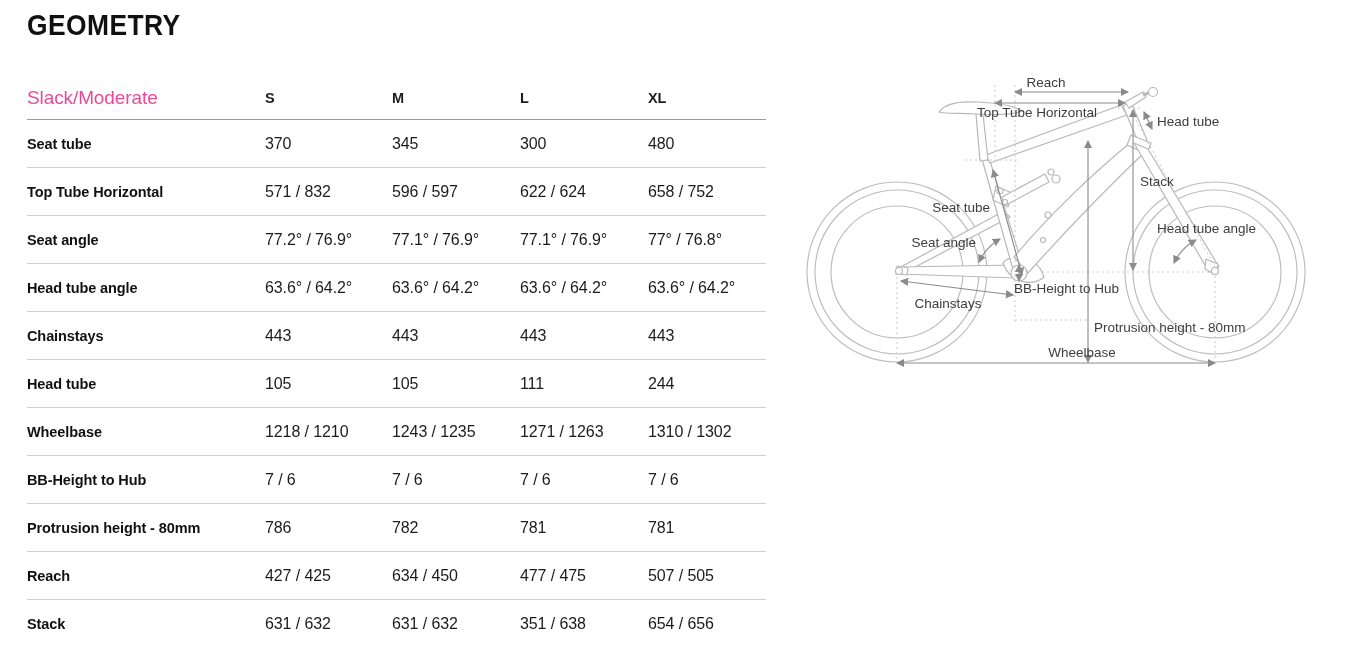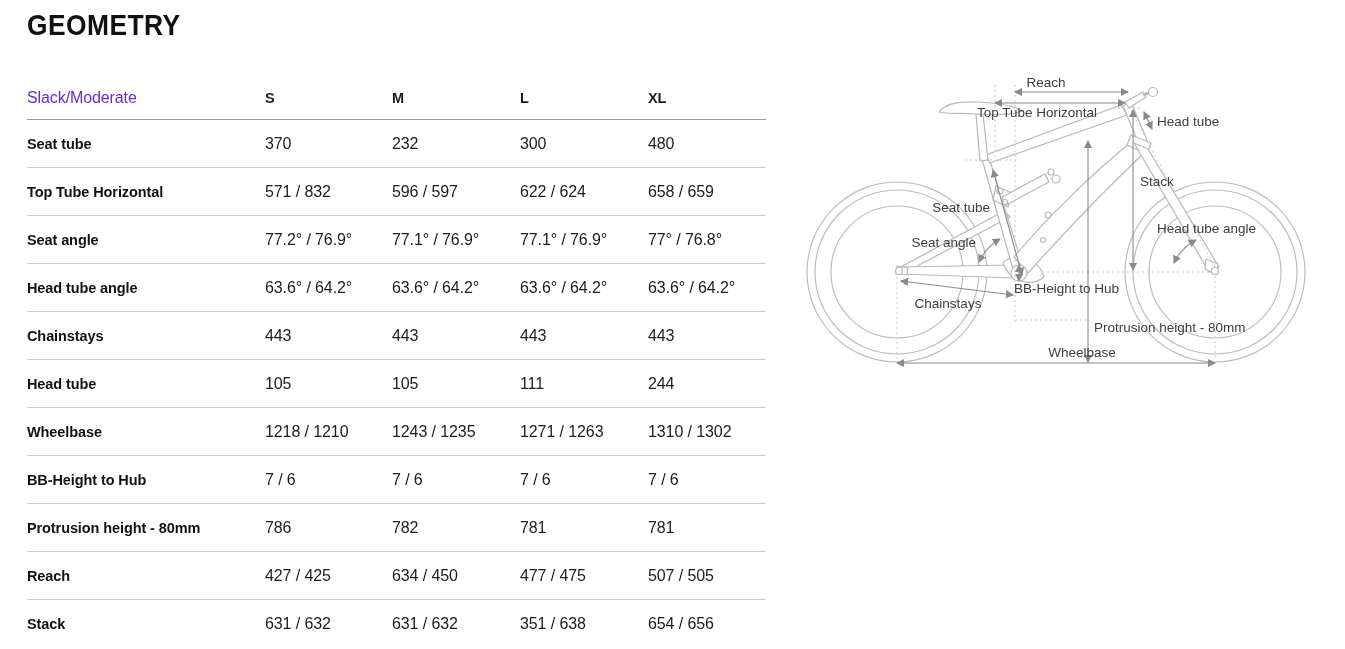--- a/index.html
+++ b/index.html
@@ -13,21 +13,21 @@
     transform:scaleX(.88);transform-origin:left center;white-space:nowrap;
   }
   .geo-table{position:absolute;left:27px;top:76px;width:739px;}
   .t-row{
     display:grid;grid-template-columns:238px 127px 128px 128px 118px;
     align-items:center;height:47px;border-bottom:1px solid #cecece;
   }
   .t-row.header{height:43px;border-bottom:1px solid #9b9b9b;}
   .t-row:last-child{border-bottom:none;}
   .t-cell{font-size:16px;letter-spacing:-.1px;white-space:nowrap;}
-  .t-cell.mode{color:#6d28d9;font-size:16px;}
+  .t-cell.mode{color:#ec4899;font-size:19px;}
   .t-cell.colhead{font-weight:700;font-size:14.5px;color:#1c1c1c;}
   .t-cell.rlabel{font-weight:700;font-size:14.5px;color:#111;}
   .diagram{position:absolute;left:800px;top:55px;width:545px;height:400px;}
   .diagram svg{display:block;width:545px;height:400px;}
   .dim-label{font-size:13.5px;fill:#3d3d3d;font-family:"Liberation Sans",sans-serif;}
 </style>
 </head>
 <body>
 
 <main>
@@ -39,30 +39,30 @@
       <div class="t-cell mode">Slack/Moderate</div>
       <div class="t-cell colhead">S</div>
       <div class="t-cell colhead">M</div>
       <div class="t-cell colhead">L</div>
       <div class="t-cell colhead">XL</div>
     </div>
 
     <div class="t-row">
       <div class="t-cell rlabel">Seat tube</div>
       <div class="t-cell">370</div>
-      <div class="t-cell">232</div>
+      <div class="t-cell">345</div>
       <div class="t-cell">300</div>
       <div class="t-cell">480</div>
     </div>
     <div class="t-row">
       <div class="t-cell rlabel">Top Tube Horizontal</div>
       <div class="t-cell">571 / 832</div>
       <div class="t-cell">596 / 597</div>
       <div class="t-cell">622 / 624</div>
-      <div class="t-cell">658 / 659</div>
+      <div class="t-cell">658 / 752</div>
     </div>
     <div class="t-row">
       <div class="t-cell rlabel">Seat angle</div>
       <div class="t-cell">77.2° / 76.9°</div>
       <div class="t-cell">77.1° / 76.9°</div>
       <div class="t-cell">77.1° / 76.9°</div>
       <div class="t-cell">77° / 76.8°</div>
     </div>
     <div class="t-row">
       <div class="t-cell rlabel">Head tube angle</div>

